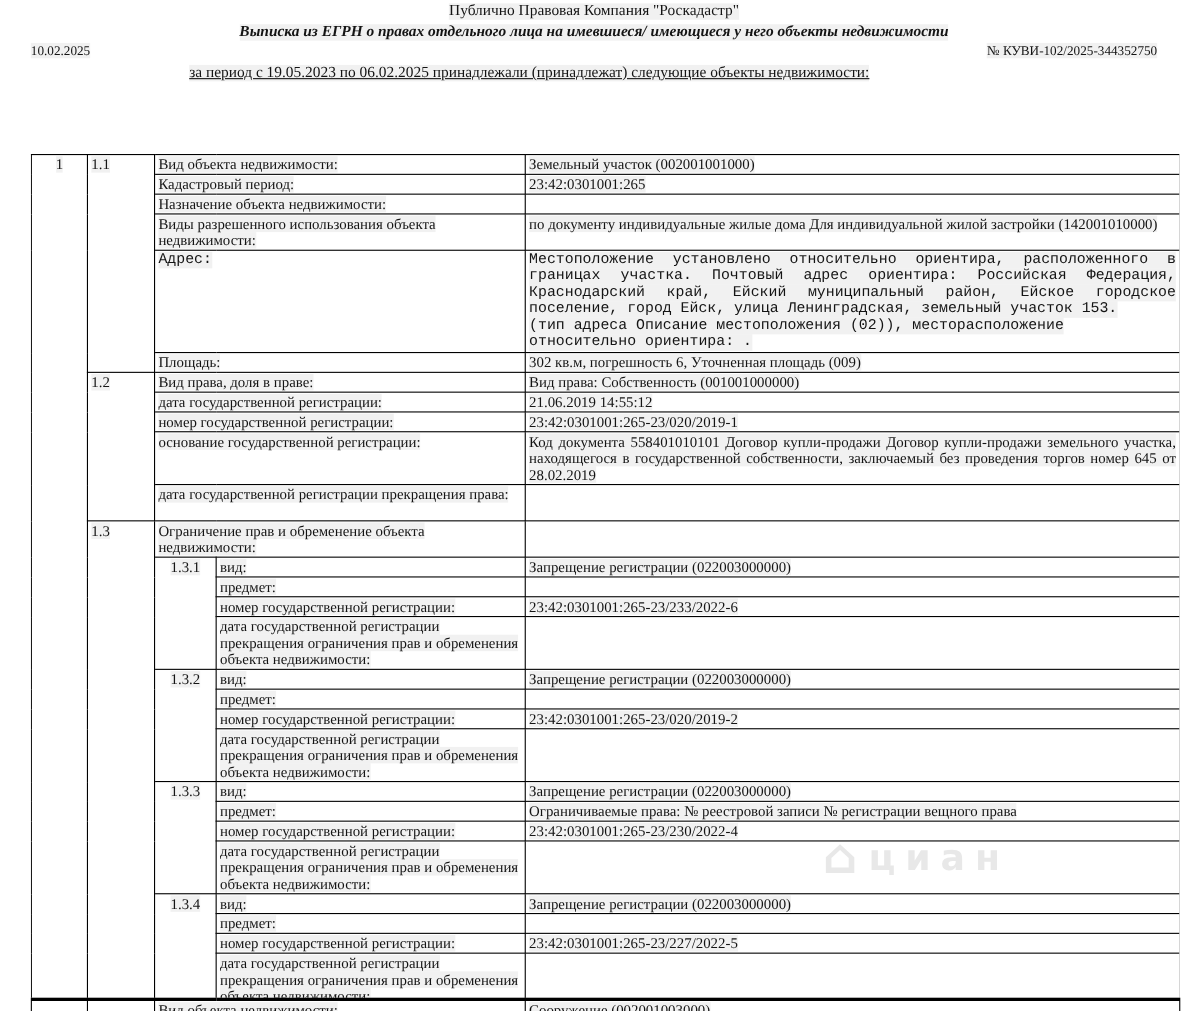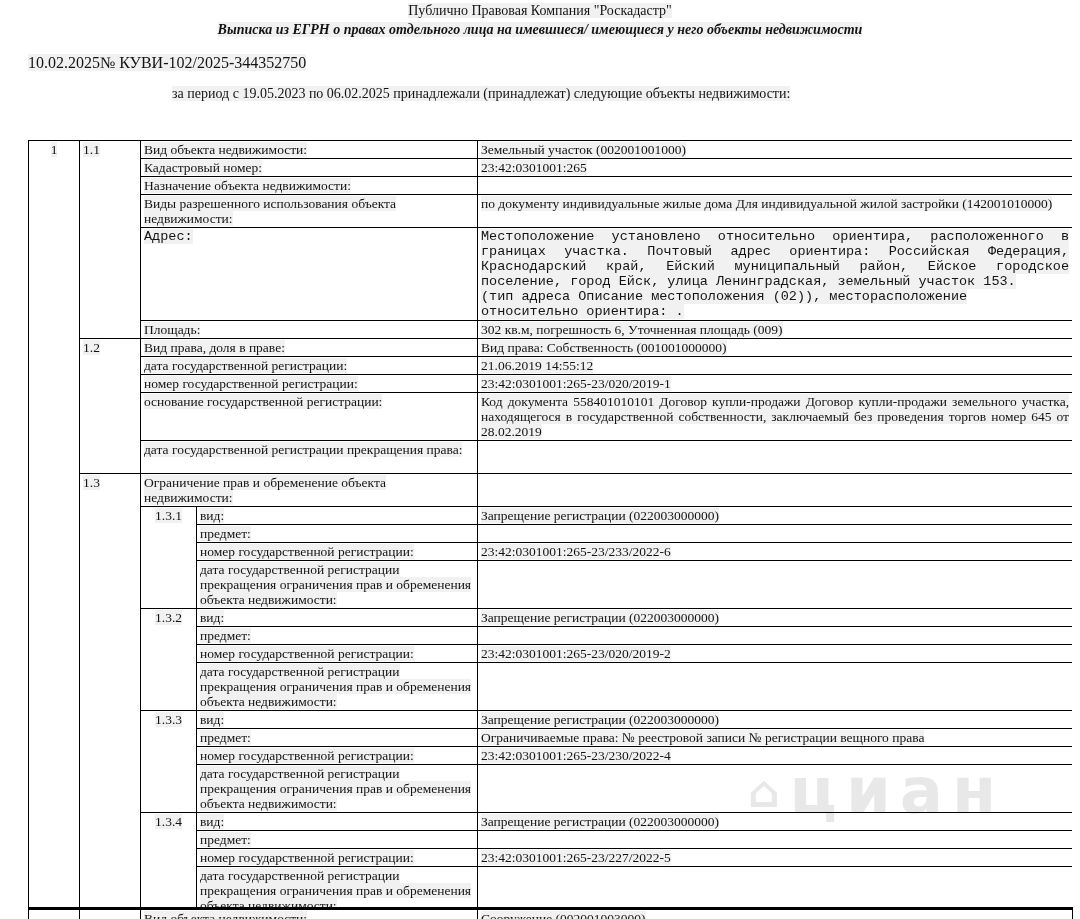--- a/index.html
+++ b/index.html
@@ -9,23 +9,23 @@
     position:relative;
   }
   .page{position:relative;width:1080px;height:919px;}
   
   .t{background:rgba(0,0,0,0.055);}
   .t:empty{background:transparent;}
 
   
   .company{ text-align:center; font-size:14px; line-height:17px; margin-top:2px;}
   .title{ text-align:center; font-size:14px; line-height:17px; font-weight:bold; margin-top:2px;font-style:italic;}
-  .meta{ display:flex; padding:0 28px; font-size:16px; line-height:17px; margin-top:16px;}
+  .meta{ display:flex; justify-content:space-between; padding:0 28px; font-size:12px; line-height:17px; margin-top:0;}
   .intro{ padding:0 28px; margin-top:23px; font-size:14px; line-height:16.5px; text-align:justify; text-indent:54px;}
-  .period{ padding:0 28px 0 172px; margin-top:14px; font-size:14px; line-height:17px;}
+  .period{ padding:0 28px 0 172px; margin-top:3px; font-size:14px; line-height:17px;text-decoration:underline;}
 
   
   .tblwrap{ position:absolute; left:28px; top:138px; width:1044px; height:767px; overflow:hidden;}
   table.tbl{ border-collapse:collapse; table-layout:fixed; width:1044px; height:767px; font-size:13.5px; line-height:15px;}
   table.tbl td{ border:1px solid #000; padding:1px 3px; vertical-align:top; overflow:hidden;}
   td.cA{ text-align:center; vertical-align:middle;}
   td.cB{ text-align:left; vertical-align:middle; padding-left:2px;}
   td.cC{ text-align:center; vertical-align:middle;}
   td.lab{ vertical-align:middle;}
   td.val{ vertical-align:top;}
@@ -41,21 +41,21 @@
   table.tbl2 td{ border:1px solid #000; border-top:none; padding:1px 3px; vertical-align:top;}
   table.tbl2 tr{height:18px;}
 
   
   .wm{
     position:absolute; left:748px; top:752px; display:flex; align-items:center;
     color:rgba(90,90,90,0.14); font-family:"DejaVu Sans", sans-serif; font-weight:bold;
     pointer-events:none; user-select:none;
   }
   .wm .house{ font-size:44px; margin-right:10px;}
-  .wm .wtxt{ font-size:64px; letter-spacing:9px; background:transparent;}
+  .wm .wtxt{ font-size:33px; letter-spacing:9px; background:transparent;}
 </style>
 </head>
 <body>
 
 <div class="page">
 
   <div class="company"><span class="t">Публично Правовая Компания "Роскадастр"</span></div>
   <div class="title"><span class="t">Выписка из ЕГРН о правах отдельного лица на имевшиеся/ имеющиеся у него объекты недвижимости</span></div>
   <div class="meta">
     <span><span class="t">10.02.2025</span></span>
@@ -79,21 +79,21 @@
     </colgroup>
     <tbody>
 
       <tr>
         <td class="cA" rowspan="28"><span class="t">1</span></td>
         <td class="cB" rowspan="6"><span class="t">1.1</span></td>
         <td class="lab" colspan="2"><span class="t">Вид объекта недвижимости:</span></td>
         <td class="val"><span class="t">Земельный участок (002001001000)</span></td>
       </tr>
       <tr>
-        <td class="lab" colspan="2"><span class="t">Кадастровый номер:</span></td>
+        <td class="lab" colspan="2"><span class="t">Кадастровый период:</span></td>
         <td class="val"><span class="t">23:42:0301001:265</span></td>
       </tr>
       <tr>
         <td class="lab" colspan="2"><span class="t">Назначение объекта недвижимости:</span></td>
         <td class="val"><span class="t"></span></td>
       </tr>
       <tr class="h2">
         <td class="lab" colspan="2"><span class="t">Виды разрешенного использования объекта недвижимости:</span></td>
         <td class="val just"><span class="t">по документу индивидуальные жилые дома Для индивидуальной жилой застройки (142001010000)</span></td>
       </tr>

